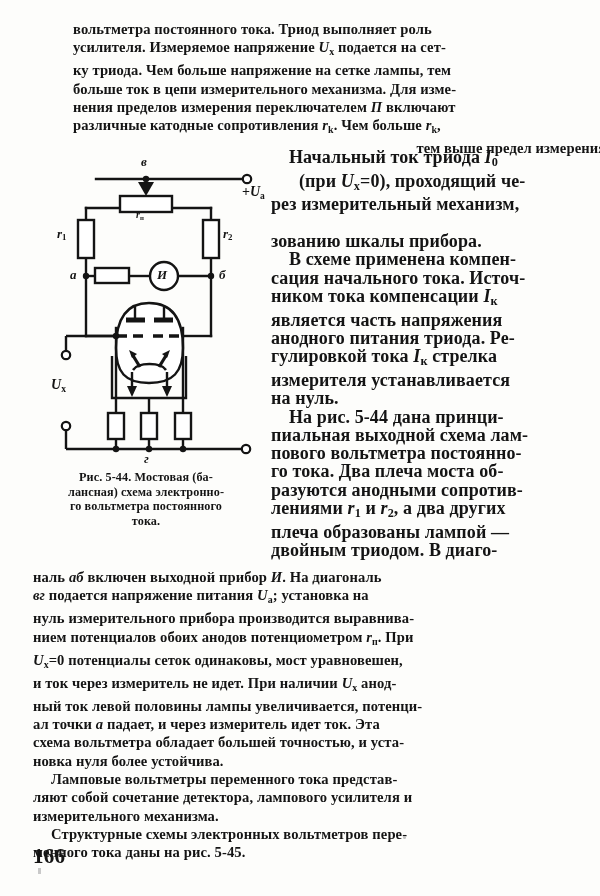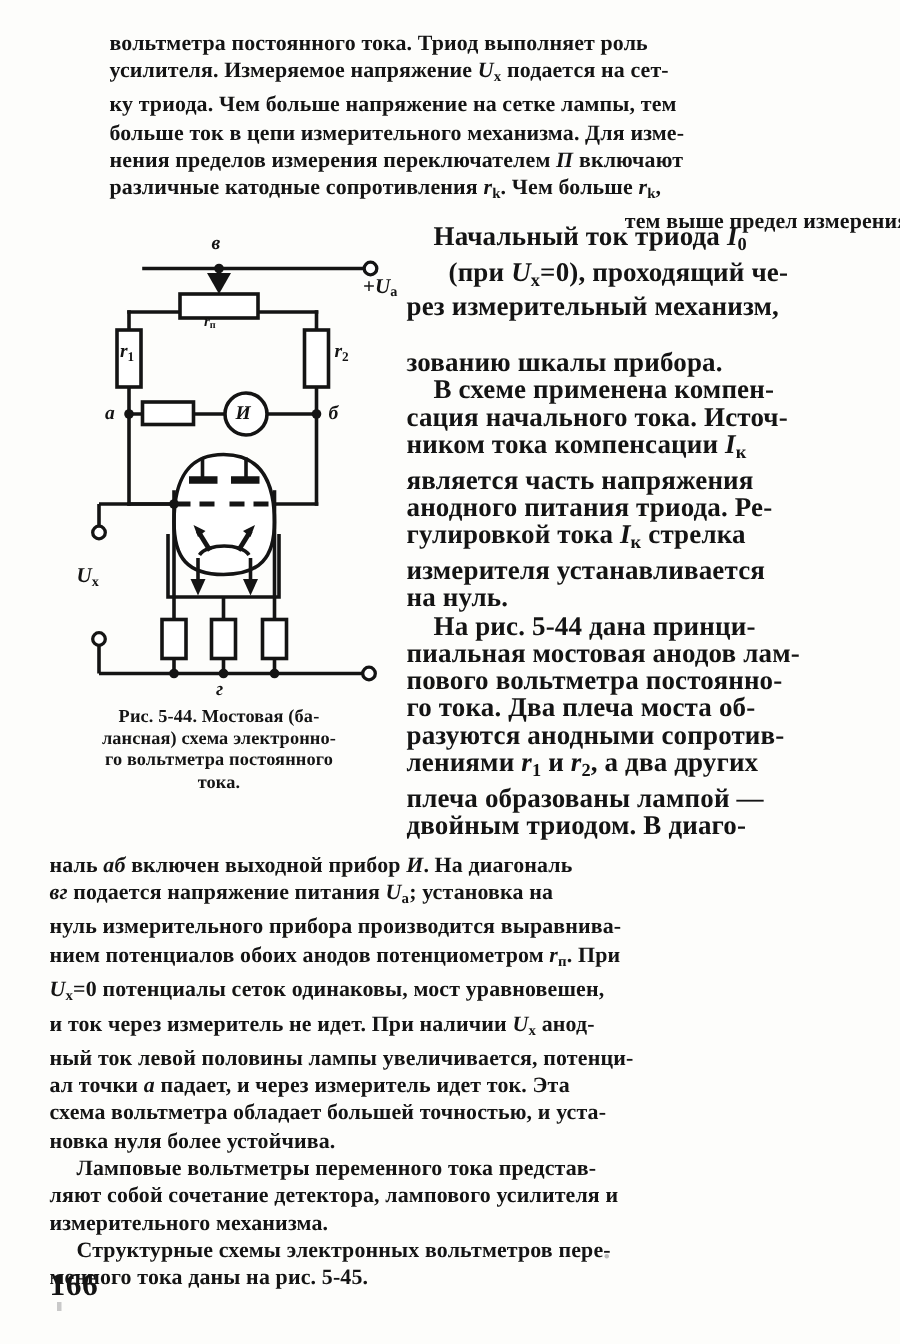--- a/index.html
+++ b/index.html
@@ -242,21 +242,21 @@
             <circle cx="213" cy="301" r="4.2" fill="#ffffff" stroke="#141414" stroke-width="2.2"></circle>
             <circle cx="33" cy="207" r="4.2" fill="#ffffff" stroke="#141414" stroke-width="2.2"></circle>
             <circle cx="33" cy="278" r="4.2" fill="#ffffff" stroke="#141414" stroke-width="2.2"></circle>
           </svg>
 
           
           <div style="position:absolute;left:108px;top:6px;font-size:13px;font-weight:800;font-style:italic;">в</div>
 
           <div style="position:absolute;left:103px;top:61px;font-size:10px;font-weight:800;font-style:italic;"><span>r</span><sub>п</sub></div>
 
-          <div style="position:absolute;left:24px;top:78px;font-size:13px;font-weight:800;font-style:italic;margin-left:23px;"><span>r</span><sub>1</sub></div>
+          <div style="position:absolute;left:24px;top:78px;font-size:13px;font-weight:800;font-style:italic;"><span>r</span><sub>1</sub></div>
 
           <div style="position:absolute;left:190px;top:78px;font-size:13px;font-weight:800;font-style:italic;"><span>r</span><sub>2</sub></div>
 
           <div style="position:absolute;left:37px;top:119px;font-size:13px;font-weight:800;font-style:italic;">а</div>
 
           <div style="position:absolute;left:186px;top:119px;font-size:13px;font-weight:800;font-style:italic;">б</div>
 
           <div style="position:absolute;left:124px;top:119px;font-size:13px;font-weight:800;font-style:italic;">И</div>
 
           <div style="position:absolute;left:18px;top:229px;font-size:14px;font-weight:800;font-style:italic;"><span>U</span><sub>x</sub></div>
@@ -287,21 +287,21 @@
           <span>сация начального тока. Источ-</span><br>
           <span>ником тока компенсации </span><i class="sym"><span>I</span><sub>к</sub></i><br>
           <span>является часть напряжения</span><br>
           <span>анодного питания триода. Ре-</span><br>
           <span>гулировкой тока </span><i class="sym"><span>I</span><sub>к</sub></i><span> стрелка</span><br>
           <span>измерителя устанавливается</span><br>
           <span>на нуль.</span>
         </div>
         <div class="para">
           <span style="display:inline-block;width:18px;"></span><span>На рис. 5-44 дана принци-</span><br>
-          <span>пиальная мостовая анодов лам-</span><br>
+          <span>пиальная выходной схема лам-</span><br>
           <span>пового вольтметра постоянно-</span><br>
           <span>го тока. Два плеча моста об-</span><br>
           <span>разуются анодными сопротив-</span><br>
           <span>лениями </span><i class="sym"><span>r</span><sub>1</sub></i><span> и </span><i class="sym"><span>r</span><sub>2</sub></i><span>, а два других</span><br>
           <span>плеча образованы лампой —</span><br>
           <span>двойным триодом. В диаго-</span>
         </div>
       </div>
     </div>
 

